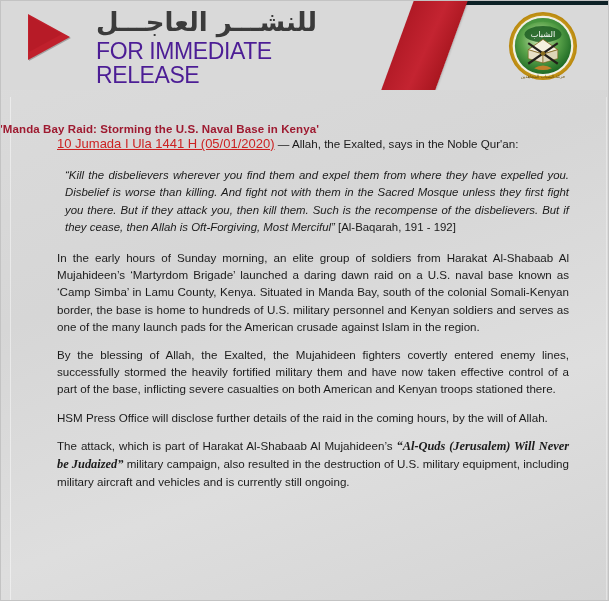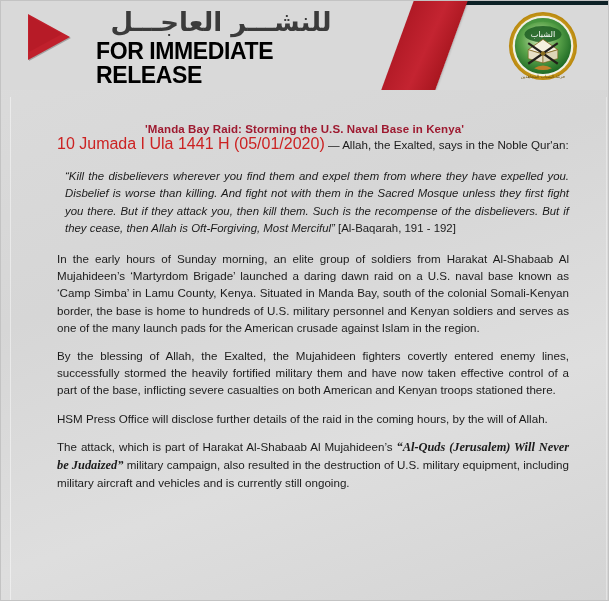--- a/index.html
+++ b/index.html
@@ -78,29 +78,29 @@
     text-align: left;
   }
   .arabic-release {
     font-family: "DejaVu Sans", sans-serif;
     font-size: 26px;
     font-weight: bold;
     color: #3b3b3b;
     line-height: 1.15;
     letter-spacing: 0px;
     direction: rtl;
-    text-align: center;
+    text-align: left;
     width: 250px;
     margin-bottom: 1px;
   }
   .english-release {
     font-family: "Liberation Sans", sans-serif;
     font-size: 23px;
-    font-weight: bold;
-    color: #000000;
+    font-weight: normal;
+    color: #4c1d95;
     letter-spacing: -0.4px;
     line-height: 1.05;
   }
 
   .red-slant {
     position: absolute;
     top: -6px;
     left: 398px;
     width: 54px;
     height: 100px;
@@ -122,21 +122,20 @@
     position: absolute;
     top: 97px;
     left: 0;
     width: 609px;
     height: 504px;
     padding: 0;
   }
 
   .doc-title {
     margin: 26px 0 0 0;
-    text-align: center;
     color: #9e1a30;
     font-family: "Liberation Sans", sans-serif;
     font-size: 11.5px;
     font-weight: bold;
     letter-spacing: 0.1px;
   }
 
   .body-wrap {
     margin: 0;
     padding: 0 40px 0 57px;
@@ -149,21 +148,22 @@
     line-height: 17.2px;
     color: #1b1b1b;
     text-align: justify;
   }
 
   .lead-para {
     margin-top: 27px;
   }
   .date-span {
     color: #cc2222;
-    font-size: 16px;
+    font-size: 13px;
+    text-decoration: underline;
   }
 
   p.quote {
     margin: 15px 0 13px 8px;
     font-family: "Liberation Sans", sans-serif;
     font-style: italic;
     font-size: 11.4px;
     line-height: 17.2px;
     color: #1b1b1b;
     text-align: justify;

